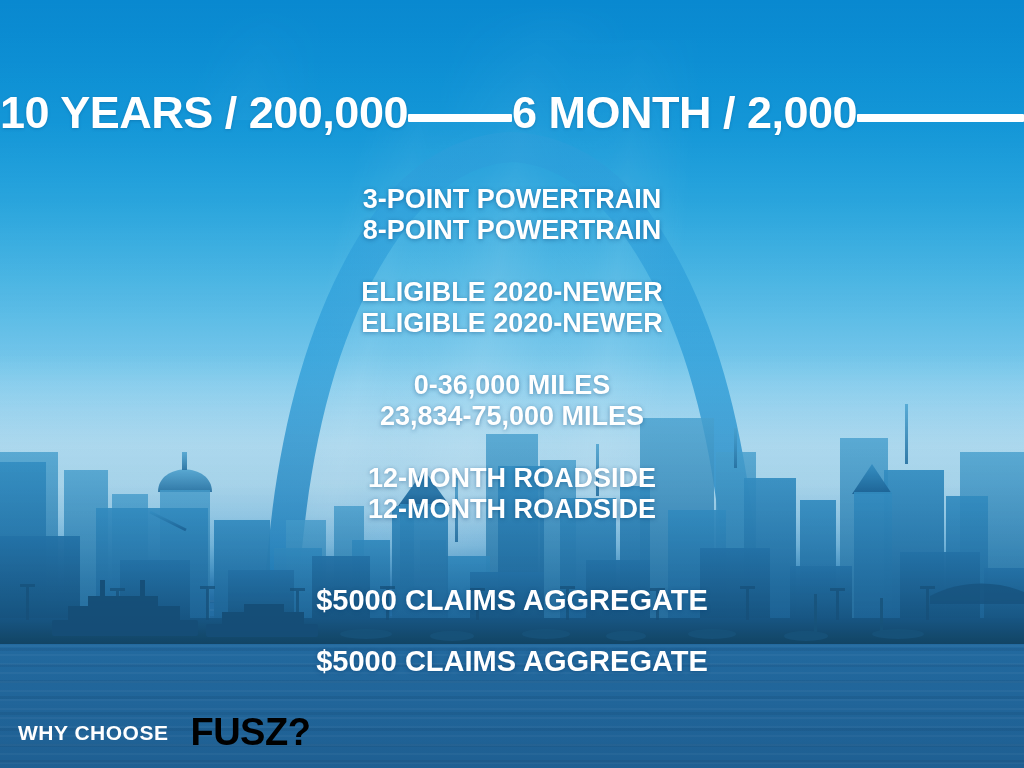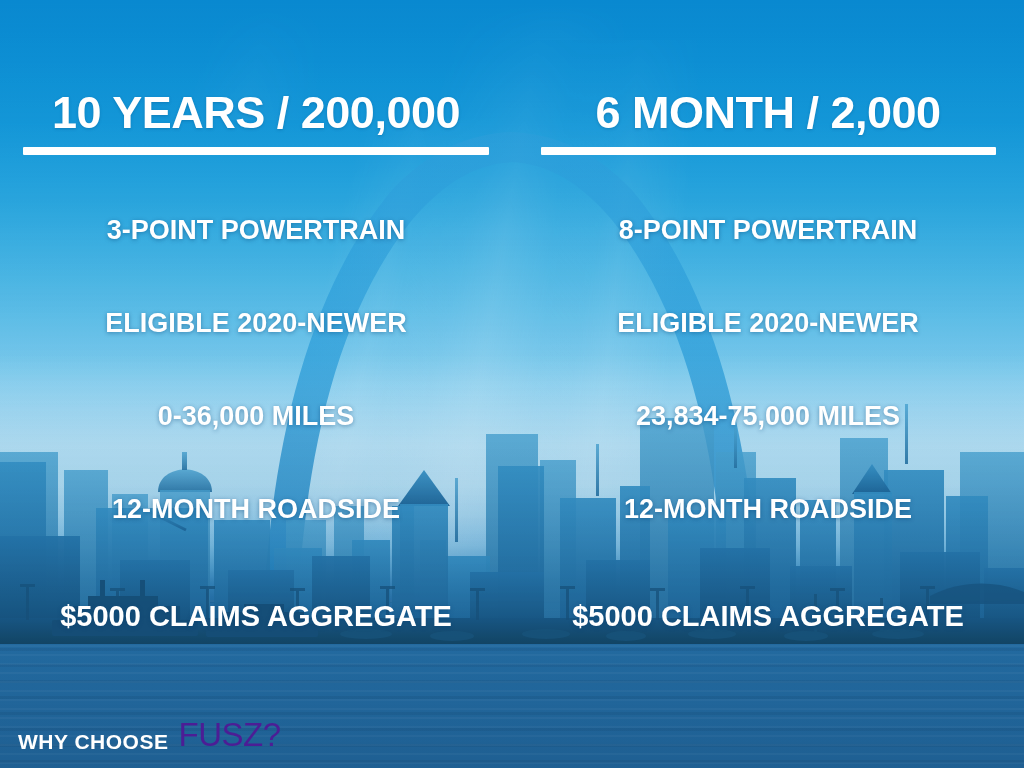--- a/index.html
+++ b/index.html
@@ -125,21 +125,21 @@
   .headings {
     position: absolute;
     top: 88px;
     left: 0;
     width: 1024px;
     display: flex;
   }
   .head-col {
     width: 512px;
     display: flex;
-    flex-direction: column;
+    flex-direction: row;
     align-items: center;
   }
   .head-text {
     color: #ffffff;
     font-size: 45px;
     line-height: 50px;
     font-weight: 700;
     letter-spacing: -0.5px;
     white-space: nowrap;
     text-shadow: 0 1px 3px rgba(0,70,120,.30);
@@ -157,52 +157,53 @@
     position: absolute;
     top: 184px;
     left: 0;
     width: 1024px;
   }
   .row {
     display: flex;
     width: 1024px;
     height: 93px;
     align-items: center;
+    flex-direction: column;
   }
   .cell {
     width: 512px;
     text-align: center;
     color: #ffffff;
     font-size: 27px;
     font-weight: 700;
     letter-spacing: 0px;
     white-space: nowrap;
     text-shadow: 0 1px 4px rgba(0,60,110,.45);
   }
   .row.r5 .cell { font-size: 29px; margin-top: 28px; }
 
   
   #footer {
     position: absolute;
     left: 18px;
     bottom: 14px;
     display: flex;
-    align-items: flex-end;
-    gap: 10px;
+    align-items: center;
+    gap: 22px;
   }
   #footer .why {
     color: #ffffff;
     font-size: 21px;
     font-weight: 700;
     letter-spacing: .5px;
   }
   #footer .brand {
-    color: #4c1d95;
-    font-size: 33px;
-    font-weight: 400;
+    color: #000000;
+    font-size: 38px;
+    font-weight: 700;
     letter-spacing: -.5px;
   }
 </style>
 </head>
 <body>
 
 <div id="stage">
 
   <div class="bg-layer" id="sky"></div>
   <div class="bg-layer" id="clouds"></div>

